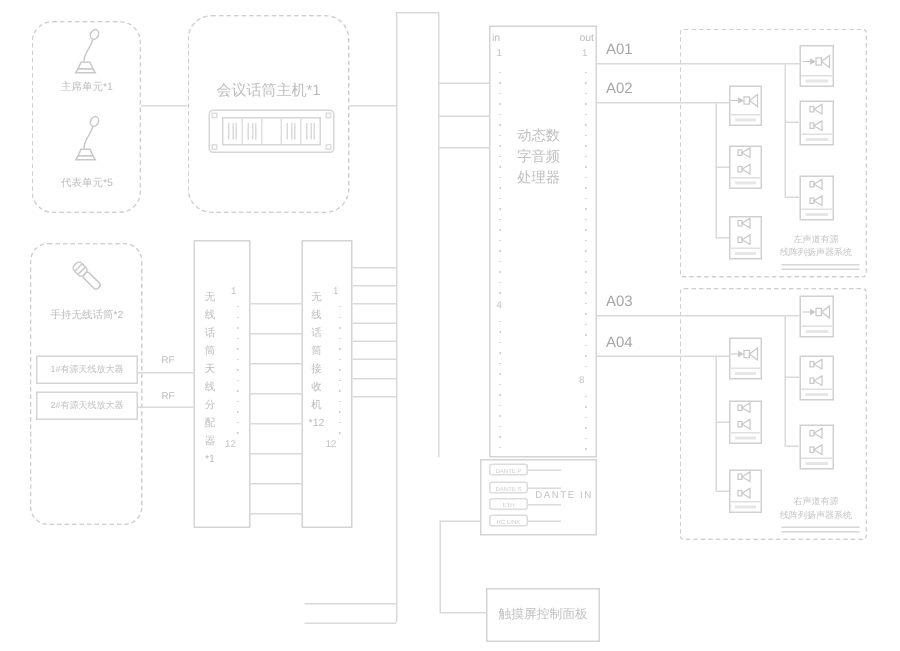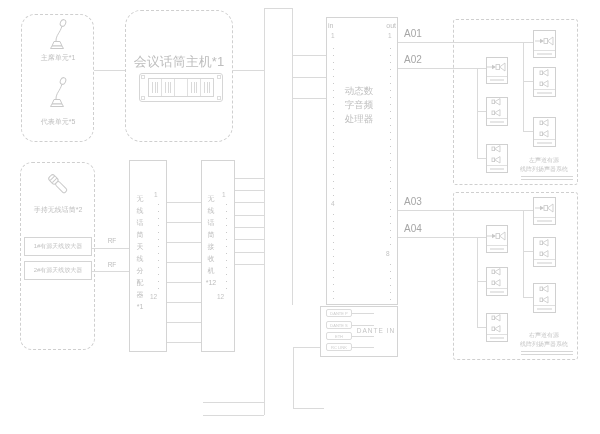--- a/index.html
+++ b/index.html
@@ -49,21 +49,21 @@
   <div class="lbl" style="left:22px;top:53px;width:72px;font-size:7px;">主席单元*1</div>
   <svg class="mic-svg" style="left:42px;top:75px;" width="30" height="36" viewBox="0 0 30 36">
     <ellipse cx="21" cy="6" rx="2.6" ry="3.4" transform="rotate(25 21 6)"></ellipse>
     <path d="M20 9 C18 16 14 18 14 24" fill="none"></path>
     <path d="M10 29 L20 29 L18 24.5 L12 24.5 Z"></path>
     <path d="M8.5 31.5 L21.5 31.5 L20 29 L10 29 Z"></path>
   </svg>
   <div class="lbl" style="left:22px;top:117px;width:72px;font-size:7px;">代表单元*5</div>
 
   <div class="dashed" style="left:125px;top:10px;width:108px;height:132px;border-radius:16px;"></div>
-  <div class="lbl" style="left:133px;top:53px;width:92px;font-size:13px;">会议话筒主机*1</div>
+  <div class="lbl" style="left:133px;top:53px;width:92px;font-size:10px;">会议话筒主机*1</div>
   <div class="host-dev">
     <span class="corner" style="left:1px;top:1px;"></span>
     <span class="corner" style="right:1px;top:1px;"></span>
     <span class="corner" style="left:1px;bottom:1px;"></span>
     <span class="corner" style="right:1px;bottom:1px;"></span>
     <div class="host-inner">
       <span class="hcell g"></span>
         <span class="hcell g"></span>
         <span class="hcell"></span>
       <span class="hcell g"></span>
@@ -146,20 +146,23 @@
   <div class="underl" style="left:521px;top:179px;width:52px;"></div>
 
   <div class="dashed" style="left:453px;top:192px;width:125px;height:168px;border-radius:3px;"></div>
   <div class="lbl" style="left:514px;top:331px;width:60px;font-size:6px;line-height:9px;color:#c6c6c6;">
     <span>右声道有源</span><br>
     <span>线阵列扬声器系统</span>
   </div>
   <div class="underl" style="left:521px;top:351px;width:52px;"></div>
   <div class="underl" style="left:521px;top:354px;width:52px;"></div>
 
+  <div class="box" style="left:324px;top:392px;width:76px;height:36px;display:flex;align-items:center;justify-content:center;">
+    <span style="font-size:8.5px;color:#c2c2c2;">触摸屏控制面板</span>
+  </div>
 
 <div class="hline" style="left: 94px; top: 70px; width: 31px;"></div>
     <div class="hline" style="left: 233px; top: 70px; width: 31px;"></div>
     <div class="hline" style="left: 264px; top: 8px; width: 28px;"></div>
     <div class="hline" style="left: 292px; top: 55px; width: 34px;"></div>
     <div class="hline" style="left: 292px; top: 77px; width: 34px;"></div>
     <div class="hline" style="left: 292px; top: 98px; width: 34px;"></div>
     <div class="hline" style="left: 92px; top: 248px; width: 37px;"></div>
     <div class="hline" style="left: 92px; top: 271px; width: 37px;"></div>
     <div class="hline" style="left: 167px; top: 202px; width: 34px;"></div>

